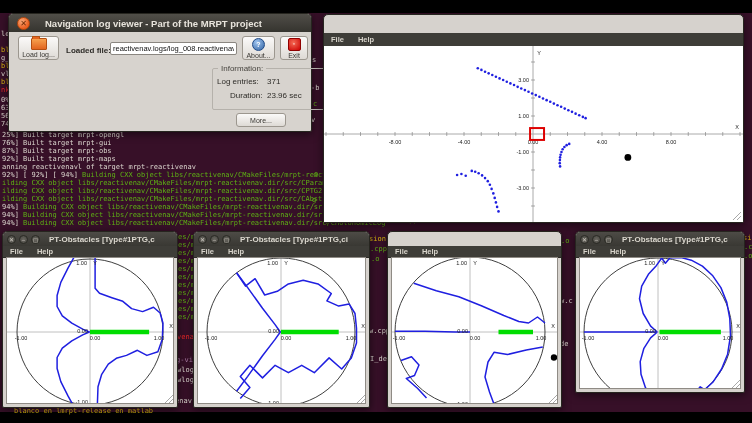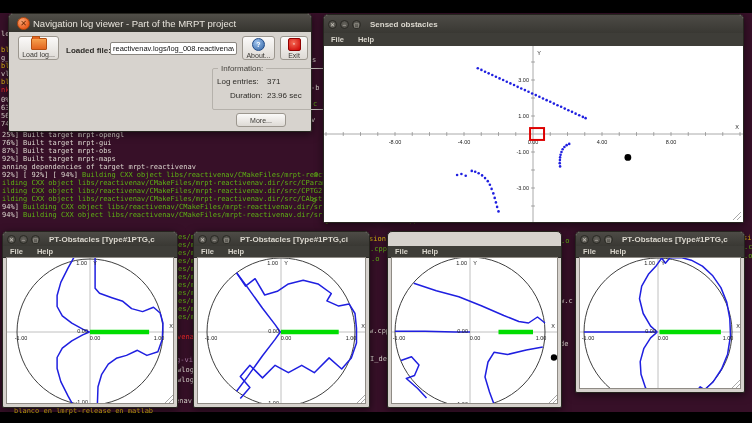--- a/index.html
+++ b/index.html
@@ -23,21 +23,21 @@
            border-bottom:1px solid #2c2b27;display:flex;align-items:center;}
   .menu-item{color:#d9d5cc;font-size:7.5px;font-weight:bold;padding:0 7px;}
   .plot{position:absolute;background:#fff;overflow:hidden;border:1px solid #8f8b85;box-sizing:border-box;}
   
   .nav-window{left:8px;top:13px;width:302px;height:117px;background:#d7d3ce;}
   .nav-titlebar{height:18px;background:linear-gradient(#504e48,#35342f);}
   .nav-close{width:13px;height:13px;border-radius:50%;margin-left:4px;
              background:radial-gradient(circle at 35% 30%,#f9a878,#ec5e1f 70%);
              border:1px solid #b5490f;color:#6b2a05;font-size:8px;line-height:12px;
              text-align:center;box-sizing:border-box;flex:none;}
-  .nav-title{color:#e8e4dc;font-size:9.5px;font-weight:normal;margin-left:0;white-space:nowrap;}
+  .nav-title{color:#e8e4dc;font-size:9.5px;font-weight:bold;margin-left:12px;white-space:nowrap;}
   .nav-body{position:absolute;left:0;top:18px;right:0;bottom:0;}
   .btn{position:absolute;background:linear-gradient(#fbfaf9,#dedad5);border:1px solid #9c978f;
        border-radius:3px;color:#3a3833;font-family:"Liberation Sans",sans-serif;
        display:flex;align-items:center;justify-content:center;box-sizing:border-box;padding:0;}
   .btn.stacked{flex-direction:column;gap:1px;}
   .btn-label{font-size:7px;color:#3a3833;}
   .btn.disabled .btn-label{color:#a39f98;}
   .folder-icon{width:14px;height:10px;background:linear-gradient(#f6a14e,#e2641f);
                border:1px solid #b34f12;border-radius:1px;position:relative;}
   .folder-icon:before{content:"";position:absolute;left:0;top:-3px;width:6px;height:2px;
@@ -70,27 +70,28 @@
 </head>
 <body>
 
 <div class="screen">
 
   <div class="terminal" id="terminal">
       <div class="tline" style="top: 118px; left: 2px;"><span style="color: rgb(221, 216, 208);">25%] Built target mrpt-opengl</span></div>
       <div class="tline" style="top: 126px; left: 2px;"><span style="color: rgb(221, 216, 208);">76%] Built target mrpt-gui</span></div>
       <div class="tline" style="top: 134px; left: 2px;"><span style="color: rgb(221, 216, 208);">87%] Built target mrpt-obs</span></div>
       <div class="tline" style="top: 142px; left: 2px;"><span style="color: rgb(221, 216, 208);">92%] Built target mrpt-maps</span></div>
-      <div class="tline" style="top: 150px; left: 2px;"><span style="color: rgb(221, 216, 208);">anning dependencies of target mrpt-reactivenav</span></div>
+      <div class="tline" style="top: 150px; left: 2px;"><span style="color: rgb(221, 216, 208);">anning reactivenavl of target mrpt-reactivenav</span></div>
       <div class="tline" style="top: 158px; left: 2px;"><span style="color: rgb(221, 216, 208);">92%] [ 92%] [ 94%] </span><span style="color: rgb(94, 178, 20);">Building CXX object libs/reactivenav/CMakeFiles/mrpt-reactivenav.d</span></div>
       <div class="tline" style="top: 166px; left: 2px;"><span style="color: rgb(94, 178, 20);">ilding CXX object libs/reactivenav/CMakeFiles/mrpt-reactivenav.dir/src/CParameterizedTrajec</span></div>
       <div class="tline" style="top: 174px; left: 2px;"><span style="color: rgb(94, 178, 20);">ilding CXX object libs/reactivenav/CMakeFiles/mrpt-reactivenav.dir/src/CPTG2.cpp.o</span></div>
       <div class="tline" style="top: 182px; left: 2px;"><span style="color: rgb(94, 178, 20);">ilding CXX object libs/reactivenav/CMakeFiles/mrpt-reactivenav.dir/src/CAbstractReactiveNav</span></div>
       <div class="tline" style="top: 190px; left: 2px;"><span style="color: rgb(221, 216, 208);">94%] </span><span style="color: rgb(94, 178, 20);">Building CXX object libs/reactivenav/CMakeFiles/mrpt-reactivenav.dir/src/CPTG4.cpp.o</span></div>
       <div class="tline" style="top: 198px; left: 2px;"><span style="color: rgb(221, 216, 208);">94%] </span><span style="color: rgb(94, 178, 20);">Building CXX object libs/reactivenav/CMakeFiles/mrpt-reactivenav.dir/src/CPRRTNavigato</span></div>
+      <div class="tline" style="top: 206px; left: 2px;"><span style="color: rgb(221, 216, 208);">94%] </span><span style="color: rgb(94, 178, 20);">Building CXX object libs/reactivenav/CMakeFiles/mrpt-reactivenav.dir/src/CHolonomicLog</span></div>
       <div class="tline" style="top: 394px; left: 2px;"><span style="color: rgb(216, 180, 16); padding-left: 12px;">blanco en lmrpt-release en matlab</span></div>
       <div class="tline" style="top: 17px; left: 1px; color: rgb(221, 216, 208);">le</div>
       <div class="tline" style="top: 33px; left: 1px; color: rgb(216, 180, 16);">bl</div>
       <div class="tline" style="top: 41px; left: 1px; color: rgb(221, 216, 208);">g_</div>
       <div class="tline" style="top: 49px; left: 1px; color: rgb(216, 180, 16);">bl</div>
       <div class="tline" style="top: 57px; left: 1px; color: rgb(221, 216, 208);">vl</div>
       <div class="tline" style="top: 65px; left: 1px; color: rgb(216, 180, 16);">bl</div>
       <div class="tline" style="top: 73px; left: 1px; color: rgb(239, 41, 41);">nk</div>
       <div class="tline" style="top: 83px; left: 1px; color: rgb(221, 216, 208);">0%</div>
       <div class="tline" style="top: 91px; left: 1px; color: rgb(221, 216, 208);">63</div>
@@ -162,26 +163,20 @@
         <span class="info-row-value" style="left:54px;top:22px;">23.96 sec</span>
       </div>
 
       <button class="btn" style="left:227px;top:81px;width:50px;height:14px;font-size:7.5px;">
           <span class="btn-label">More...</span>
         </button>
     </div>
   </div>
 
   <div class="window sensed-window">
-    <div class="titlebar sensed-titlebar">
-      <span class="tbtn">✕</span>
-      <span class="tbtn">–</span>
-      <span class="tbtn">▢</span>
-      <span class="title">Sensed obstacles</span>
-    </div>
     <div class="menubar sensed-menubar">
       <span class="menu-item">File</span>
       <span class="menu-item">Help</span>
     </div>
     <div class="plot sensed-plot">
       <svg id="sensed-svg" width="419" height="176">
           <line x1="0" y1="88" x2="419" y2="88" stroke="#aaaaaa" stroke-width="1"></line>
           <line x1="209" y1="0" x2="209" y2="176" stroke="#aaaaaa" stroke-width="1"></line>
           <line x1="2" y1="86" x2="2" y2="90" stroke="#888" stroke-width="0.7"></line>
           <line x1="19.25" y1="86" x2="19.25" y2="90" stroke="#888" stroke-width="0.7"></line>

